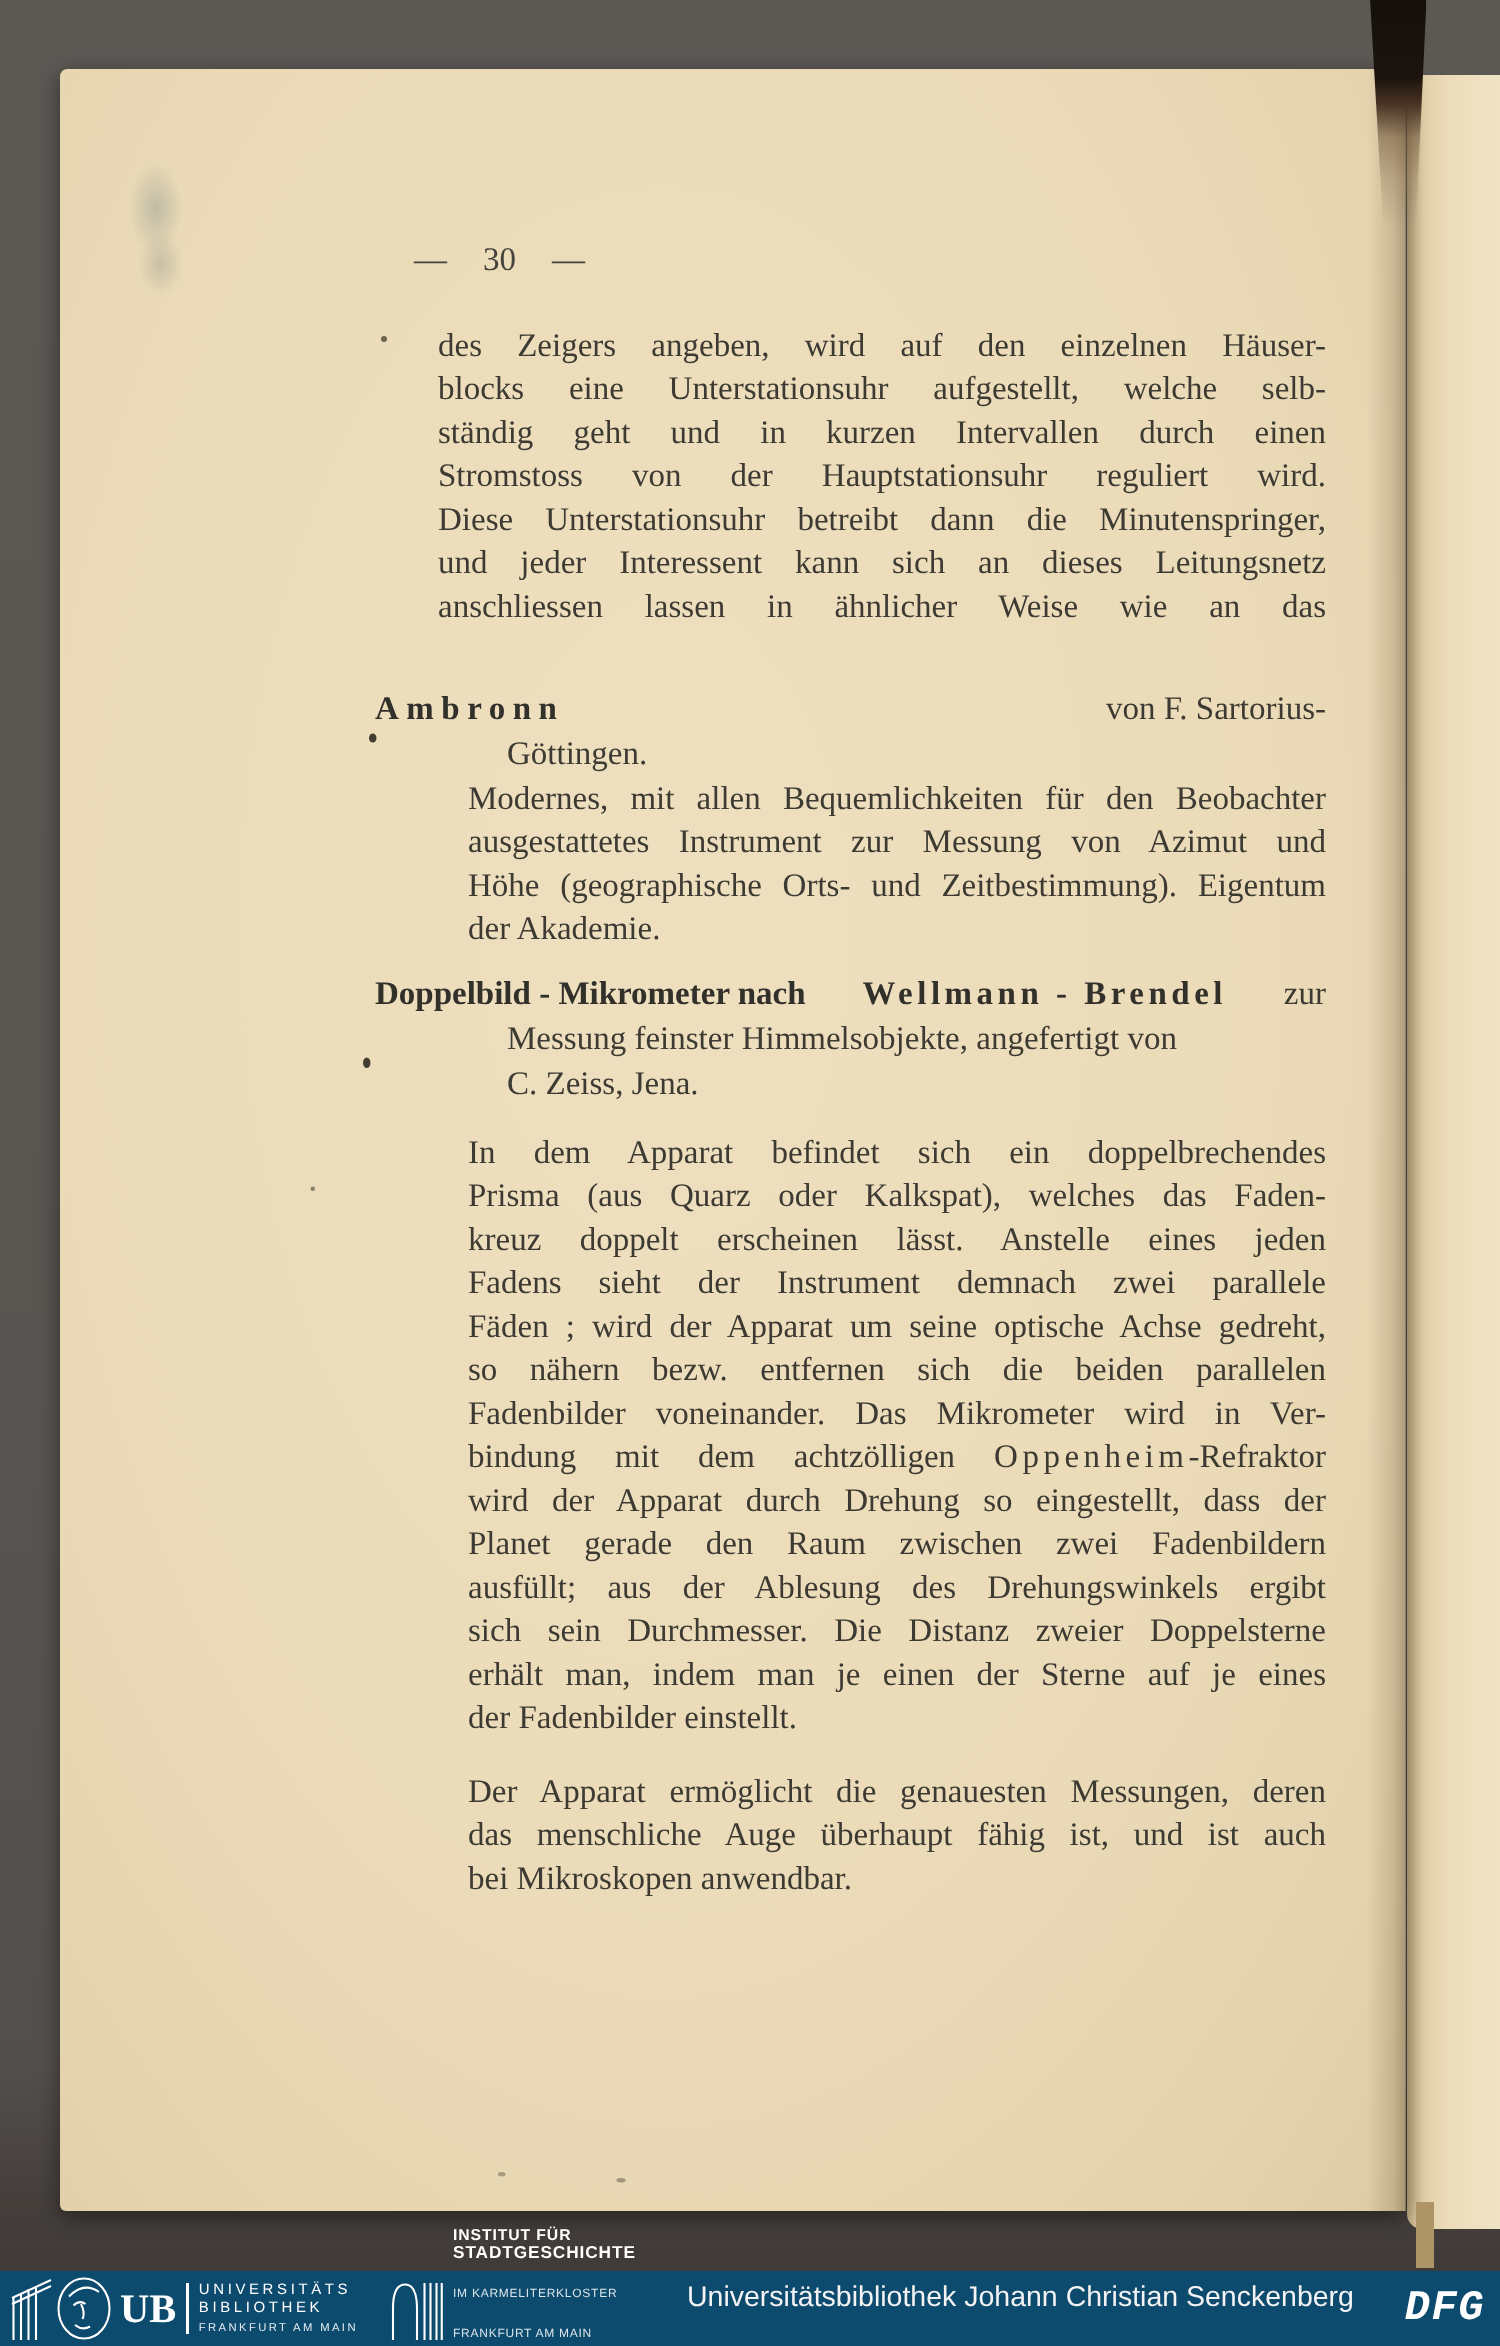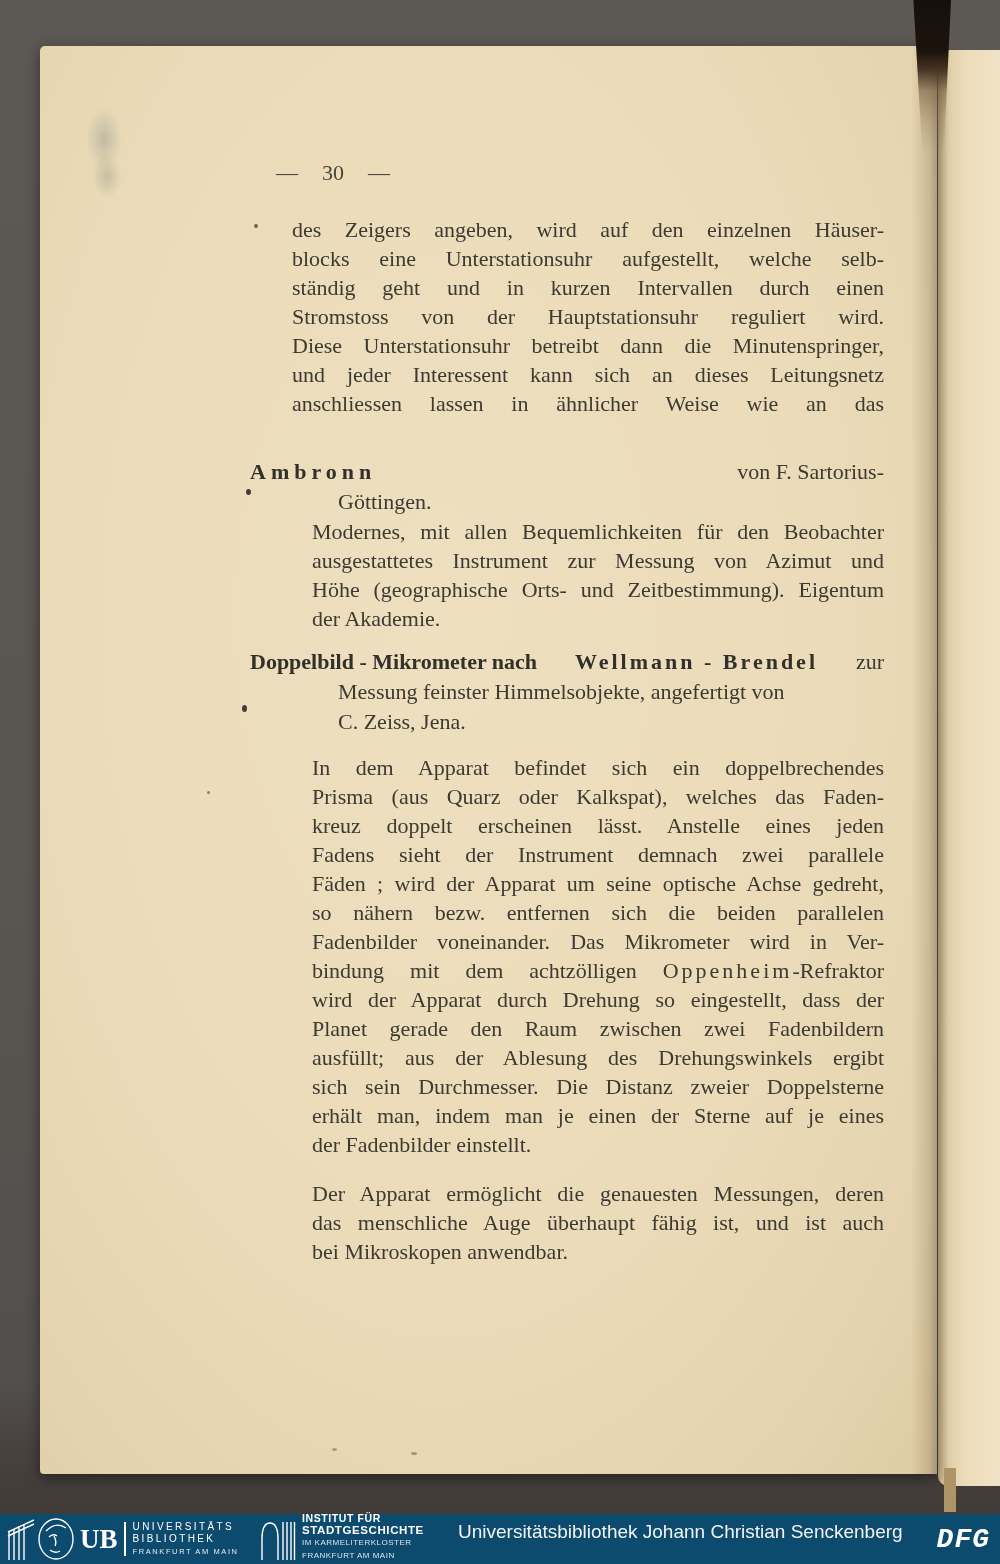--- a/index.html
+++ b/index.html
@@ -67,21 +67,21 @@
   .ub{position:absolute;left:6px;top:3px;height:44px;display:flex;align-items:center;}
   .ub-abbr{font-family:"Liberation Serif",serif;font-weight:bold;font-size:27px;margin:0 6px 0 4px;}
   .ub-divider{width:2px;height:34px;background:#fff;margin-right:7px;}
   .ub-text{display:flex;flex-direction:column;justify-content:center;line-height:12px;}
   .ub-l{font-size:10px;letter-spacing:2.4px;white-space:nowrap;}
   .ub-s{font-size:7.5px;letter-spacing:1.6px;margin-top:1px;white-space:nowrap;opacity:.9;}
   .inst{position:absolute;left:258px;top:3px;height:44px;display:flex;align-items:flex-end;}
   .inst-text{display:flex;flex-direction:column;justify-content:center;line-height:11.5px;margin-left:6px;}
   .inst-l1{font-size:10.5px;font-weight:bold;letter-spacing:.6px;white-space:nowrap;}
   .inst-l2{font-size:11.5px;font-weight:bold;letter-spacing:.6px;white-space:nowrap;}
-  .inst-s{font-size:8px;letter-spacing:.5px;margin-top:1px;white-space:nowrap;opacity:.85;}
+  .inst-s{font-size:8px;letter-spacing:.5px;margin-top:15px;white-space:nowrap;opacity:.85;}
   .lib-name{position:absolute;left:458px;top:0;height:36px;display:flex;align-items:center;
     font-size:19px;color:#f3f3f3;white-space:nowrap;}
   .dfg{position:absolute;right:10px;top:0;height:50px;display:flex;align-items:center;
     font-weight:900;font-style:italic;font-size:28px;letter-spacing:1px;font-family:Liberation Mono, monospace;}
   svg{display:block;}
 </style>
 </head>
 <body>
 
 <div class="stage">

